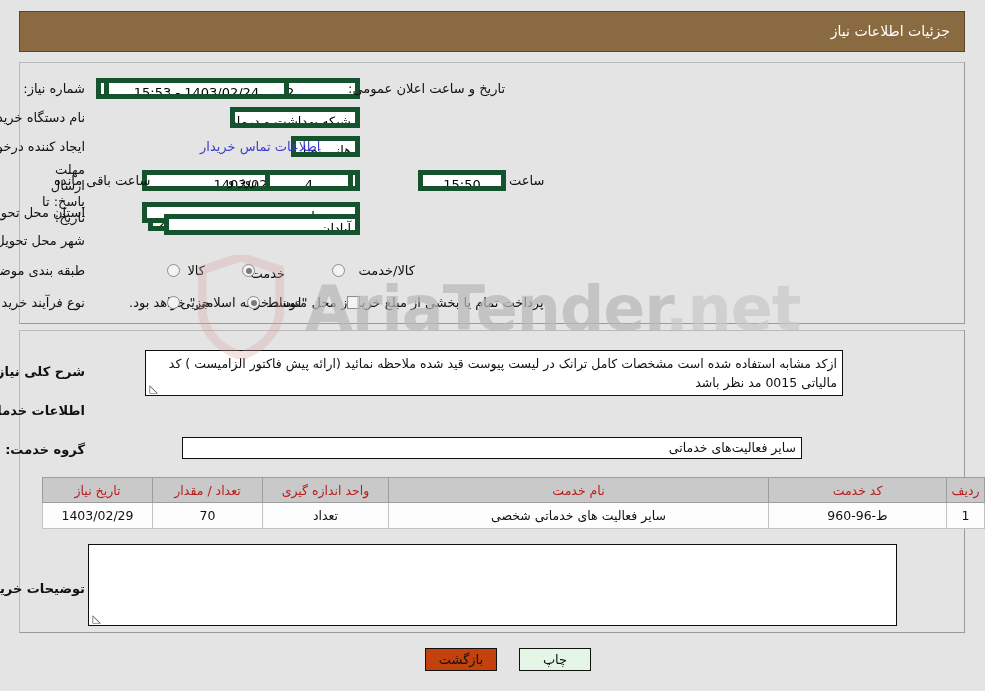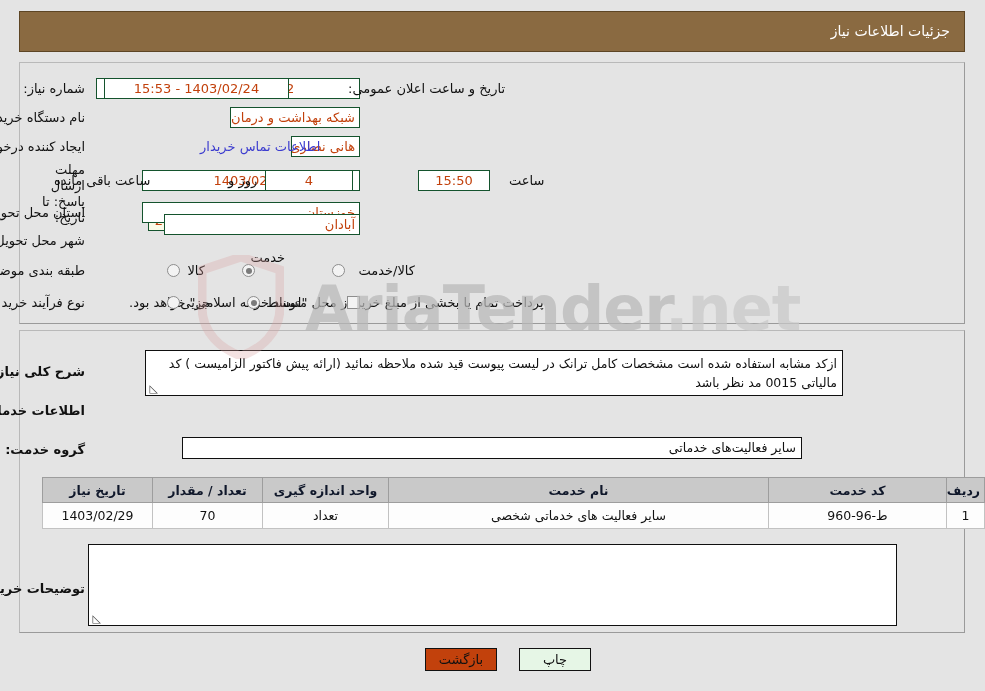--- a/index.html
+++ b/index.html
@@ -90,24 +90,24 @@
     white-space: nowrap;
     font-size: 13px;
     color: #111;
     z-index: 3;
     text-align: right;
   }
   .fld {
     position: absolute;
     box-sizing: border-box;
     background: #ffffff;
-    border: 1px solid #14532d;
-    font-family: "DejaVu Sans", "Liberation Sans", sans-serif;
-    font-size: 13px;
-    color: #c2410c;
+    border: 5px solid #14532d;
+    font-family: "DejaVu Sans", "Liberation Sans", sans-serif;
+    font-size: 13px;
+    color: #000000;
     padding: 0 4px;
     height: 21px;
     line-height: 19px;
     white-space: nowrap;
     overflow: hidden;
     z-index: 3;
     text-align: center;
   }
   .fld.rtl-start { text-align: right; direction: rtl; }
   .fld.num { direction: ltr; text-align: center; }
@@ -203,22 +203,22 @@
     width: 900px;
     border-collapse: collapse;
     z-index: 3;
     background: #fff;
     table-layout: fixed;
   }
   #svc-table th {
     background: #c9c9c9;
     border: 1px solid #9d9d9d;
     font-size: 12.5px;
-    font-weight: bold;
-    color: #0f172a;
+    font-weight: normal;
+    color: #b91c1c;
     height: 24px;
     padding: 0 4px;
     text-align: center;
     white-space: nowrap;
   }
   #svc-table td {
     background: #fdfdfd;
     border: 1px solid #c2c2c2;
     font-size: 12.5px;
     color: #111;
@@ -272,37 +272,37 @@
 <div class="lbl" style="right:900px; top:110px;">نام دستگاه خریدار:</div>
 <div class="fld rtl-start" style="right:625px; top:107px; left:230px; width:auto;">شبکه بهداشت و درمان صنعت نفت آبادان</div>
 
 <div class="lbl" style="right:900px; top:139px;">ایجاد کننده درخواست:</div>
 <div class="fld rtl-start" style="right:625px; top:136px; left:291px; width:auto;">هانی نصاری کارپرداز تدارکات غیرپزشکی شبکه بهداشت و درمان صنعت نفت آباد</div>
 <a class="link" style="left:200px; top:139px;">اطلاعات تماس خریدار</a>
 
 <div class="lbl" style="right:900px; top:162px; width:62px; line-height:16px; white-space:normal;">مهلت ارسال پاسخ: تا تاریخ:</div>
 <div class="fld num" style="right:625px; top:170px; width:218px;">1403/02/29</div>
 <div class="sidetext" style="right:855px; top:173px; right:auto; left:509px;">ساعت</div>
-<div class="fld num" style="left:418px; top:170px; width:72px;">15:50</div>
+<div class="fld num" style="left:418px; top:170px; width:88px;">15:50</div>
 <div class="fld num" style="left:265px; top:170px; width:88px;">4</div>
 <div class="sidetext" style="left:228px; top:173px;">روز و</div>
 <div class="fld num cream" style="left:148px; top:170px; width:72px;">23:31:25</div>
 <div class="sidetext" style="left:54px; top:173px;">ساعت باقی مانده</div>
 
 <div class="lbl" style="right:900px; top:205px;">استان محل تحویل:</div>
 <div class="fld rtl-start" style="right:625px; top:202px; width:218px;text-decoration:underline;">خوزستان</div>
 
 <div class="lbl" style="right:900px; top:233px;">شهر محل تحویل:</div>
 <div class="fld rtl-start" style="right:625px; top:214px; width:196px;">آبادان</div>
 
 <div class="lbl" style="right:900px; top:263px;">طبقه بندی موضوعی:</div>
 <div class="radio" id="rad-cat-0" style="right:805px; top:264px;"></div>
 <div class="sidetext" style="right:780px; top:263px;">کالا</div>
 <div class="radio checked" id="rad-cat-1" style="right:730px; top:264px;"></div>
-<div class="sidetext" style="right:700px; top:250px;text-align:right;">خدمت</div>
+<div class="sidetext" style="right:700px; top:266px;text-align:right;">خدمت</div>
 <div class="radio" id="rad-cat-2" style="right:640px; top:264px;"></div>
 <div class="sidetext" style="right:570px; top:263px;">کالا/خدمت</div>
 
 <div class="lbl" style="right:900px; top:295px;">نوع فرآیند خرید :</div>
 <div class="radio" id="rad-proc-0" style="right:805px; top:296px;"></div>
 <div class="sidetext" style="right:775px; top:295px;">جزیی</div>
 <div class="radio checked" id="rad-proc-1" style="right:725px; top:296px;"></div>
 <div class="sidetext" style="right:678px; top:295px;">متوسط</div>
 <div class="cbox" id="chk-treasury" style="right:625px; top:296px;"></div>
 <div class="sidetext" style="right:645px; top:295px; right:auto; left:129px;">پرداخت تمام یا بخشی از مبلغ خرید،از محل "اسناد خزانه اسلامی" خواهد بود.</div>

